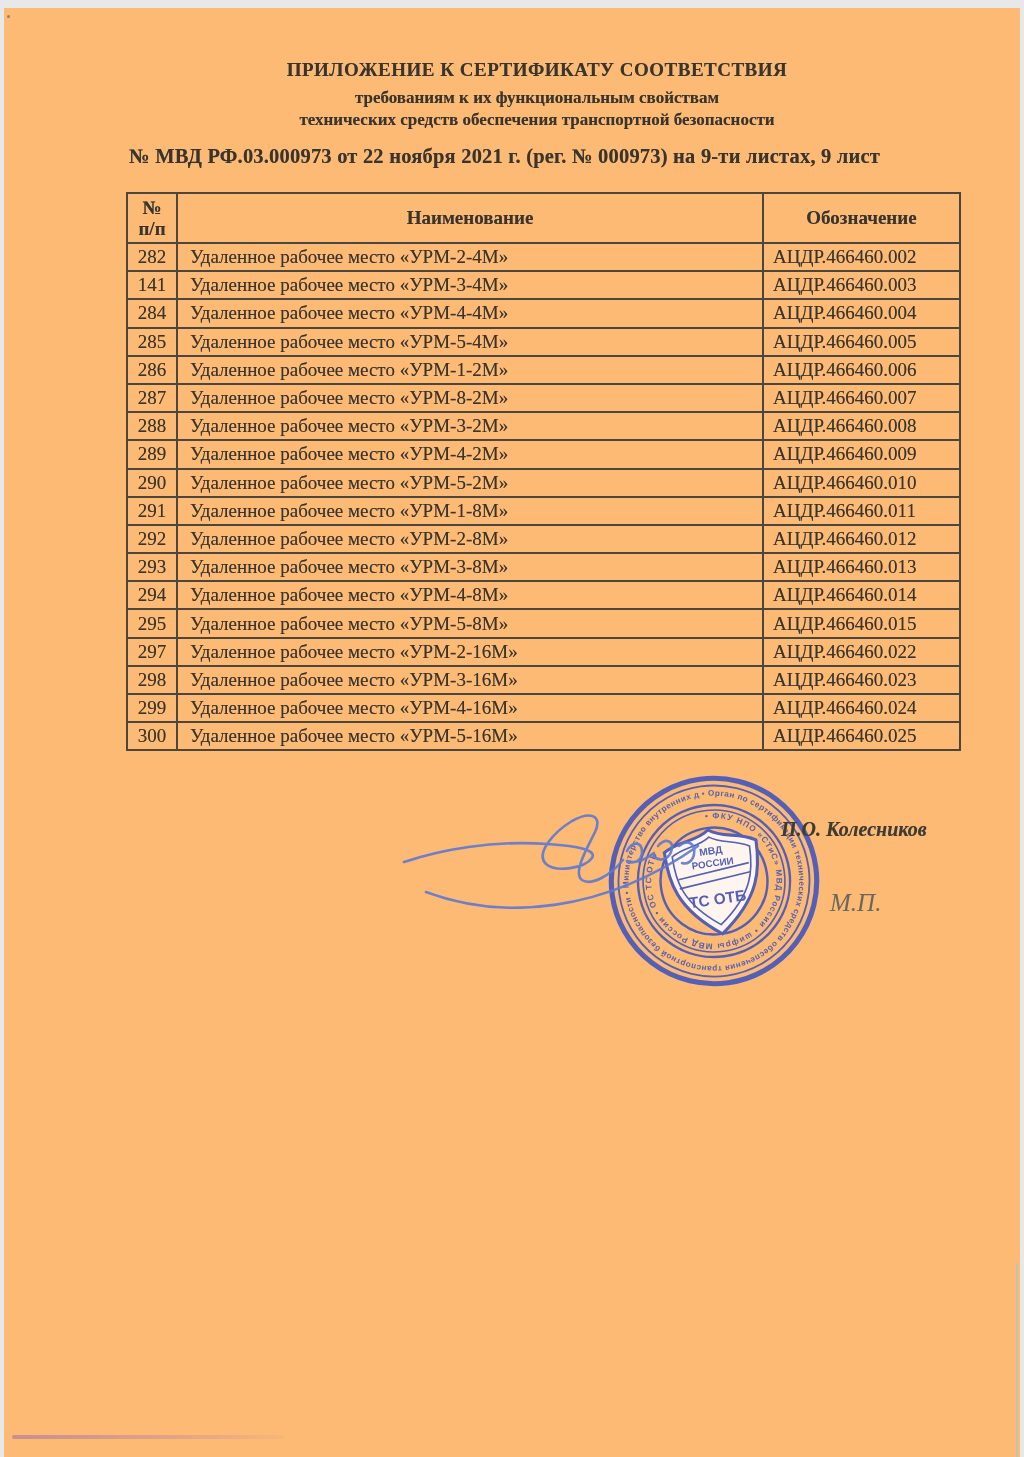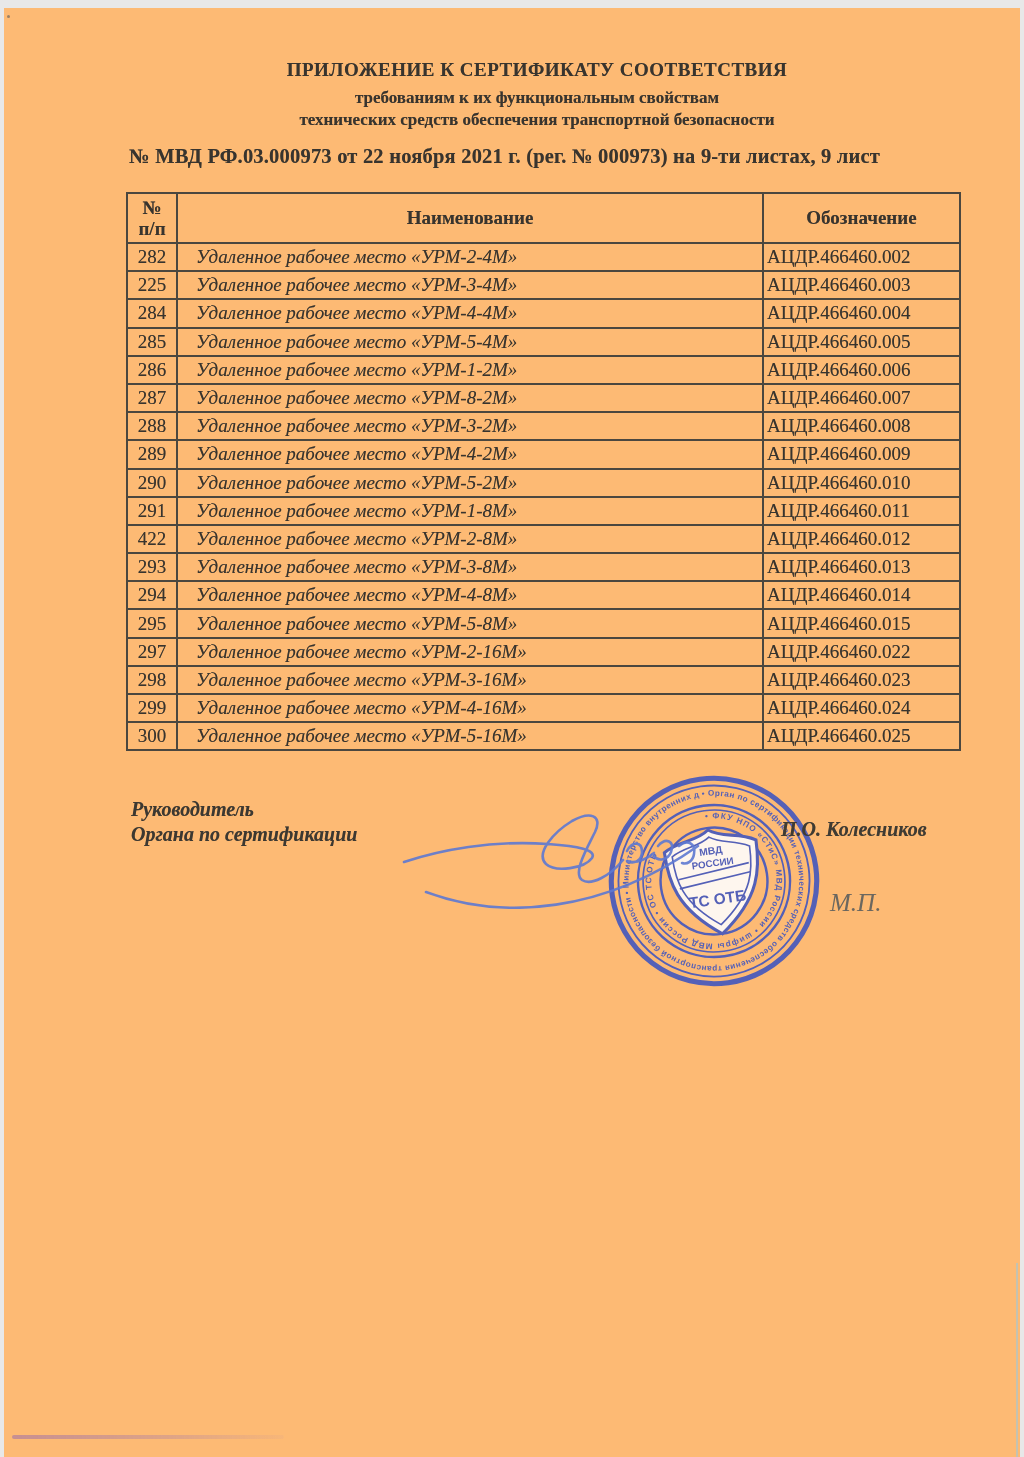--- a/index.html
+++ b/index.html
@@ -50,22 +50,22 @@
     height:46px;
     font-size:19px; font-weight:bold;
     text-align:center; vertical-align:middle;
     line-height:1.12;
   }
   table.items tbody td{
     height:24.2px;
     font-size:19px; vertical-align:middle;
   }
   td.cell-num{ text-align:center; }
-  td.cell-name{ padding-left:18px;font-style:italic; }
-  td.cell-des{ padding-left:3px; }
+  td.cell-name{ padding-left:12px; }
+  td.cell-des{ padding-left:9px; }
 
   
   .role{
     position:absolute; left:127px; top:789px;
     font-size:20px; font-weight:bold; font-style:italic;
     line-height:25px; color:#3c3831;
   }
   .signer-name{
     position:absolute; left:777px; top:810px;
     font-size:20px; font-weight:bold; font-style:italic;
@@ -138,21 +138,21 @@
         <th>Обозначение</th>
       </tr>
     </thead>
     <tbody>
         <tr>
       <td class="cell-num">282</td>
       <td class="cell-name">Удаленное рабочее место «УРМ-2-4М»</td>
       <td class="cell-des">АЦДР.466460.002</td>
     </tr>
         <tr>
-      <td class="cell-num">225</td>
+      <td class="cell-num">141</td>
       <td class="cell-name">Удаленное рабочее место «УРМ-3-4М»</td>
       <td class="cell-des">АЦДР.466460.003</td>
     </tr>
         <tr>
       <td class="cell-num">284</td>
       <td class="cell-name">Удаленное рабочее место «УРМ-4-4М»</td>
       <td class="cell-des">АЦДР.466460.004</td>
     </tr>
         <tr>
       <td class="cell-num">285</td>
@@ -183,21 +183,21 @@
       <td class="cell-num">290</td>
       <td class="cell-name">Удаленное рабочее место «УРМ-5-2М»</td>
       <td class="cell-des">АЦДР.466460.010</td>
     </tr>
         <tr>
       <td class="cell-num">291</td>
       <td class="cell-name">Удаленное рабочее место «УРМ-1-8М»</td>
       <td class="cell-des">АЦДР.466460.011</td>
     </tr>
         <tr>
-      <td class="cell-num">422</td>
+      <td class="cell-num">292</td>
       <td class="cell-name">Удаленное рабочее место «УРМ-2-8М»</td>
       <td class="cell-des">АЦДР.466460.012</td>
     </tr>
         <tr>
       <td class="cell-num">293</td>
       <td class="cell-name">Удаленное рабочее место «УРМ-3-8М»</td>
       <td class="cell-des">АЦДР.466460.013</td>
     </tr>
         <tr>
       <td class="cell-num">294</td>
@@ -225,24 +225,20 @@
       <td class="cell-des">АЦДР.466460.024</td>
     </tr>
         <tr>
       <td class="cell-num">300</td>
       <td class="cell-name">Удаленное рабочее место «УРМ-5-16М»</td>
       <td class="cell-des">АЦДР.466460.025</td>
     </tr>
       </tbody>
   </table>
 
-  <div class="role soft">
-    <div>Руководитель</div>
-    <div>Органа по сертификации</div>
-  </div>
 
   <div class="stamp-wrap">
     <svg viewBox="0 0 220 220" width="226" height="226">
       <defs>
         <path id="ringOuter" d="M110,27 a83,83 0 1,1 -0.15,0"></path>
         <path id="ringInner" d="M110,49 a61,61 0 1,1 -0.15,0"></path>
       </defs>
       <g fill="none" stroke="#3d54c1">
         <circle cx="110" cy="110" r="100" stroke-width="5"></circle>
         <circle cx="110" cy="110" r="93" stroke-width="1.8"></circle>

